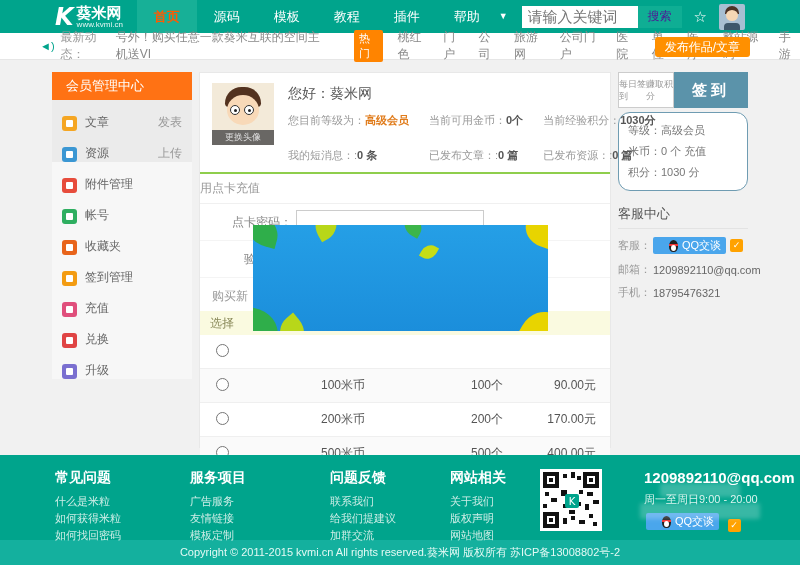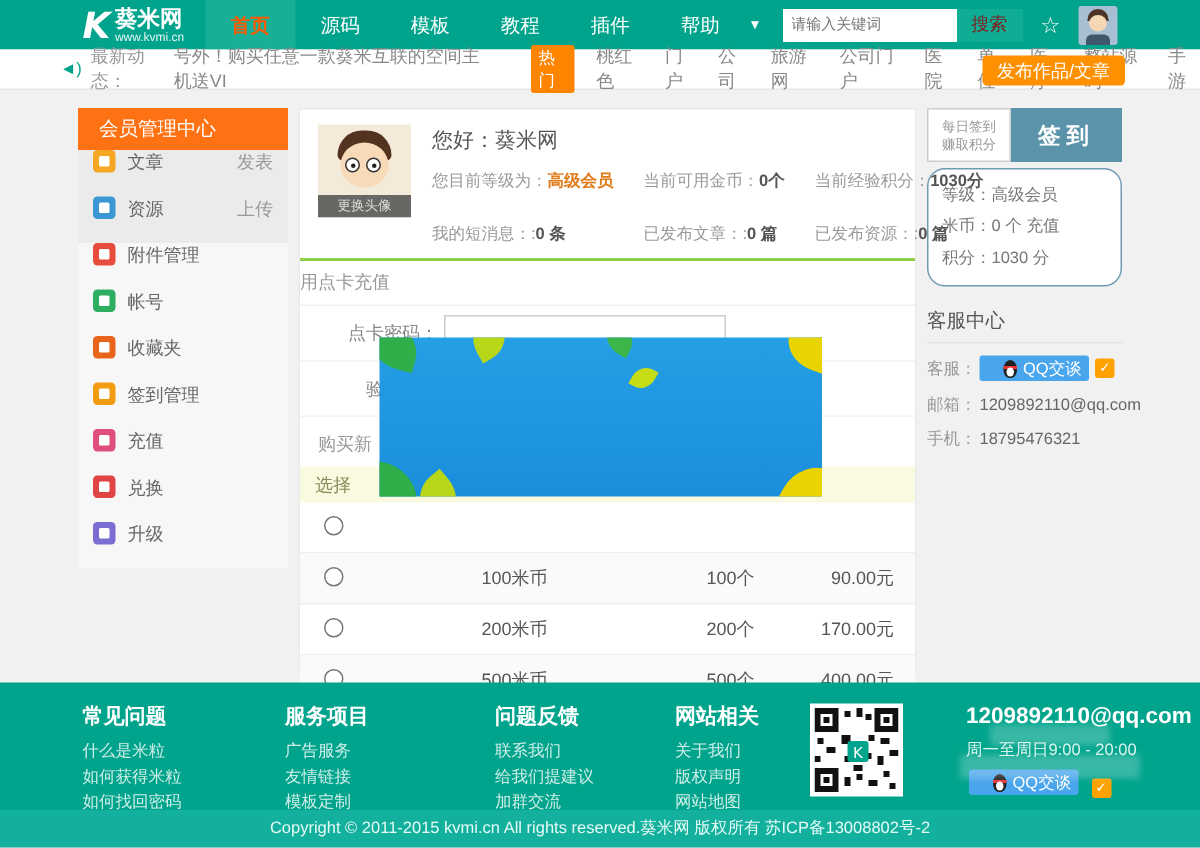--- a/index.html
+++ b/index.html
@@ -11,22 +11,22 @@
   .logo { display:flex; align-items:center; margin-left:55px; color:#fff; }
   .logo-mark { font:italic bold 24px "DejaVu Sans",sans-serif; letter-spacing:-3px; margin-right:6px; line-height:1;}
   .logo-txt .nm { font-size:15px; font-weight:bold; line-height:15px;}
   .logo-txt .dm { font-size:8px; opacity:.9; line-height:9px;}
   .nav { display:flex; height:33px; margin-left:14px; }
   .nav-item { padding:0 17px; line-height:33px; font-size:13px; color:#fff; cursor:pointer; }
   .nav-item.active { background:#17b097; color:#ff5a00; font-weight:bold; }
   .nav-caret { color:#fff; font-size:9px; line-height:33px; margin-left:2px; cursor:pointer;}
   .top-right { position:absolute; right:55px; top:0; height:33px; display:flex; align-items:center; }
   .search-box { display:flex; height:22px; }
-  .search-input { width:116px; height:22px; border:none; padding:0 6px; font-size:10px; color:#666; outline:none;}
-  .search-btn { width:44px; height:22px; background:#0fae94; color:#7f1d1d; font-size:12px; border:none; cursor:pointer;}
+  .search-input { width:116px; height:22px; border:none; padding:0 6px; font-size:15px; color:#666; outline:none;}
+  .search-btn { width:44px; height:22px; background:#0fae94; color:#4c1d95; font-size:12px; border:none; cursor:pointer;}
   .star { color:#fff; font-size:15px; margin:0 12px; cursor:pointer;}
   .mini-avatar { width:26px; height:26px; background:#a8bfd2; border-radius:2px; position:relative; overflow:hidden; cursor:pointer;}
   .mini-avatar .h { position:absolute; top:2px; left:6px; width:14px; height:8px; background:#4c3326; border-radius:7px 7px 0 0;}
   .mini-avatar .f { position:absolute; top:6px; left:7px; width:12px; height:11px; background:#f6d7b4; border-radius:50%;}
   .mini-avatar .b { position:absolute; bottom:0; left:5px; width:16px; height:7px; background:#3e576b; border-radius:4px 4px 0 0;}
 
   
   .subbar { height:27px; background:#fff; border-bottom:1px solid #e6e6e6; display:flex; align-items:center; font-size:12px; position:relative;}
   .spk { margin-left:40px; color:#00a48c; font-size:11px; }
   .notice-label { color:#999; margin-left:6px;}
@@ -35,21 +35,21 @@
   .tag { color:#888; margin-left:14px; cursor:pointer;}
   .publish-btn { position:absolute; right:50px; top:4px; height:20px; padding:0 10px; background:#ff9000; color:#fff; font-size:12px; line-height:20px; border:none; border-radius:3px; cursor:pointer;}
 
   
   .page-body { height:395px; }
   .container { width:696px; margin:0 auto; padding-top:12px; display:flex; gap:7px; align-items:flex-start;}
 
   
   .sidebar { width:140px; background:#f7f7f7; }
   .sb-head { height:28px; background:#ff7214; color:#fff; font-size:13px; line-height:28px; padding-left:14px;}
-  .sb-item { height:31px; display:flex; align-items:flex-start; padding:0 10px; cursor:pointer;}
+  .sb-item { height:31px; display:flex; align-items:flex-end; padding:0 10px; cursor:pointer;}
   .sb-item.hl { background:#ebebeb; }
   .sb-ico { width:15px; height:15px; border-radius:3px; display:inline-flex; align-items:center; justify-content:center; flex:none;}
   .sb-ico i { width:7px; height:7px; background:#fff; border-radius:1px; display:block;}
   .sb-label { font-size:12px; color:#666; margin-left:8px; flex:1;}
   .sb-action { font-size:12px; color:#999;}
 
   
   .main-card { width:412px; background:#fff; border:1px solid #e8e8e8; position:relative; height:376px;}
   .profile { display:flex; padding:10px 12px 0 12px; }
   .avatar { width:62px; height:62px; background:#f3ead9; position:relative; overflow:hidden; flex:none; cursor:pointer;}
@@ -85,21 +85,21 @@
   .c-price { width:78px; text-align:right; padding-right:14px; flex:none;}
   .submit-btn { margin:14px 0 0 12px; background:linear-gradient(#7ed32f,#58b519); border:1px solid #54a718; color:#fff; font-size:12px; padding:4px 14px; border-radius:3px; cursor:pointer;}
 
   
   .promo { position:absolute; left:53px; top:152px; width:295px; height:106px; background:linear-gradient(#259fe6,#1b8edb); z-index:6; overflow:hidden; cursor:pointer;}
   .leaf { position:absolute; border-radius:0 70% 0 70%; }
 
   
   .rail { width:130px; }
   .signin { display:flex; }
-  .signin-tip { width:56px; height:36px; background:#fff; border:1px solid #ccc; font-size:9px; color:#999; display:flex; flex-direction:column; align-items:center; justify-content:center; line-height:12px;}
+  .signin-tip { width:56px; height:36px; background:#fff; border:1px solid #ccc; font-size:9px; color:#999; display:flex; flex-direction:row; align-items:center; justify-content:center; line-height:12px;}
   .signin-btn { flex:1; height:36px; background:#5b93aa; color:#fff; font-size:15px; font-weight:bold; border:none; letter-spacing:4px; cursor:pointer;}
   .acct-box { margin-top:4px; border:1px solid #6f9cb2; border-radius:12px; background:#fff; padding:7px 9px; font-size:11px; color:#777; line-height:21px;}
   .acct-box .lnk { cursor:pointer; }
   .svc-title { margin-top:14px; font-size:13px; color:#555; padding-bottom:5px; border-bottom:1px solid #e3e3e3;}
   .svc-row { margin-top:8px; font-size:11px; color:#999; display:flex; align-items:center; white-space:nowrap;}
   .svc-row .val { color:#666; margin-left:2px;}
   .qq-badge { display:inline-flex; align-items:center; background:#4aa6ec; border-radius:2px; padding:1px 5px 1px 15px; color:#fff; font-size:11px; margin-left:2px; cursor:pointer;}
   .peng { width:11px; height:12px; position:relative; margin-right:3px; flex:none;}
   .peng .b1 { position:absolute; top:0; left:1px; width:9px; height:12px; background:#222; border-radius:50% 50% 45% 45%;}
   .peng .b2 { position:absolute; top:5px; left:3px; width:5px; height:6px; background:#fff; border-radius:50%;}

